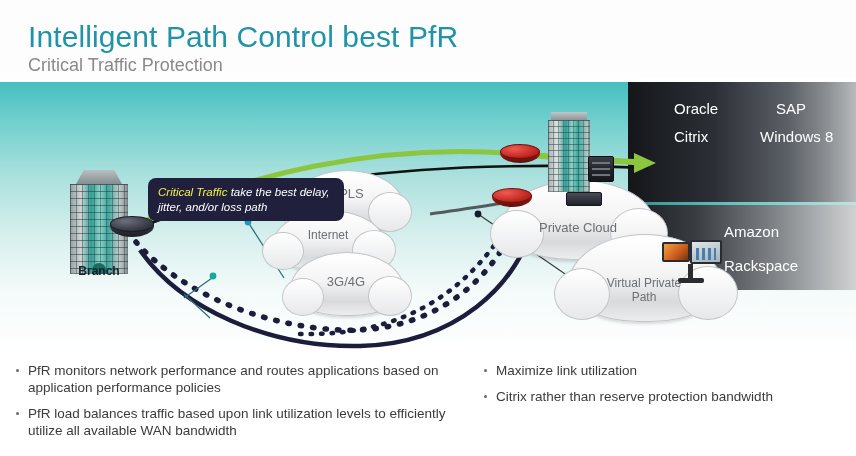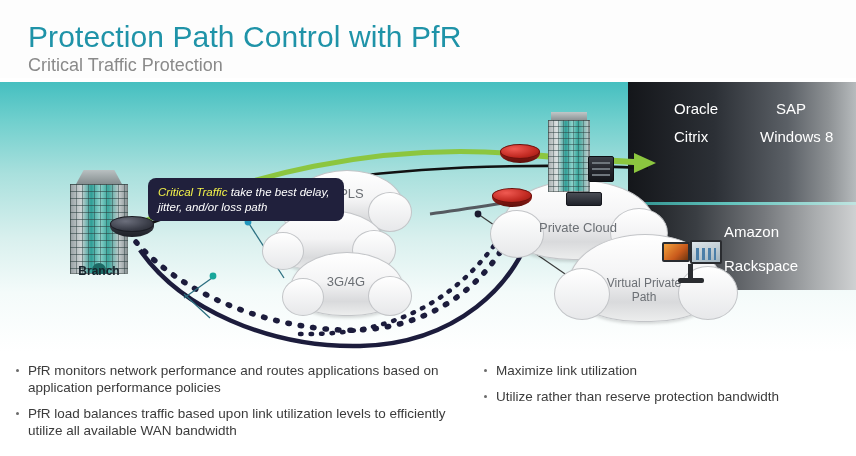--- a/index.html
+++ b/index.html
@@ -182,21 +182,21 @@
   }
   .bul:before{
     content:"";position:absolute;left:6px;top:7px;width:3px;height:3px;
     background:#6b6b6b;border-radius:50%;
   }
 </style>
 </head>
 <body>
 
 <div class="header">
-  <div class="title">Protection Path Control with PfR</div>
+  <div class="title">Intelligent Path Control best PfR</div>
   <div class="subtitle">Critical Traffic Protection</div>
 </div>
 
 <div class="stage">
 
   <div class="apps-panel">
     <span class="app-oracle">Oracle</span>
     <span class="app-sap">SAP</span>
     <span class="app-citrix">Citrix</span>
     <span class="app-win8">Windows 8</span>
@@ -239,20 +239,21 @@
   <div class="cloud" id="cloud-mpls">
     <div class="blob"></div>
     <div class="lobe" style="left:-8px;top:24px;width:40px;height:36px;"></div>
     <div class="lobe" style="left:78px;top:22px;width:42px;height:38px;"></div>
     <div class="txt">MPLS</div>
   </div>
   <div class="cloud" id="cloud-internet">
     <div class="blob"></div>
     <div class="lobe" style="left:-10px;top:22px;width:40px;height:36px;"></div>
     <div class="lobe" style="left:80px;top:20px;width:42px;height:38px;"></div>
+    <div class="txt">Internet</div>
   </div>
   <div class="cloud" id="cloud-3g">
     <div class="blob"></div>
     <div class="lobe" style="left:-8px;top:26px;width:40px;height:36px;"></div>
     <div class="lobe" style="left:78px;top:24px;width:42px;height:38px;"></div>
     <div class="txt">3G/4G</div>
   </div>
   <div class="cloud" id="cloud-private">
     <div class="blob"></div>
     <div class="lobe" style="left:-12px;top:30px;width:52px;height:46px;"></div>
@@ -313,15 +314,15 @@
 
 </div>
 
 <div class="bullets">
   <div class="bul-col" id="bullets-left">
     <div class="bul">PfR monitors network performance and routes applications based on application performance policies</div>
     <div class="bul">PfR load balances traffic based upon link utilization levels to efficiently utilize all available WAN bandwidth</div>
   </div>
   <div class="bul-col" id="bullets-right">
     <div class="bul">Maximize link utilization</div>
-    <div class="bul">Utilize rather than reserve protection bandwidth</div>
+    <div class="bul">Citrix rather than reserve protection bandwidth</div>
   </div>
 </div>
 
 </body></html>

